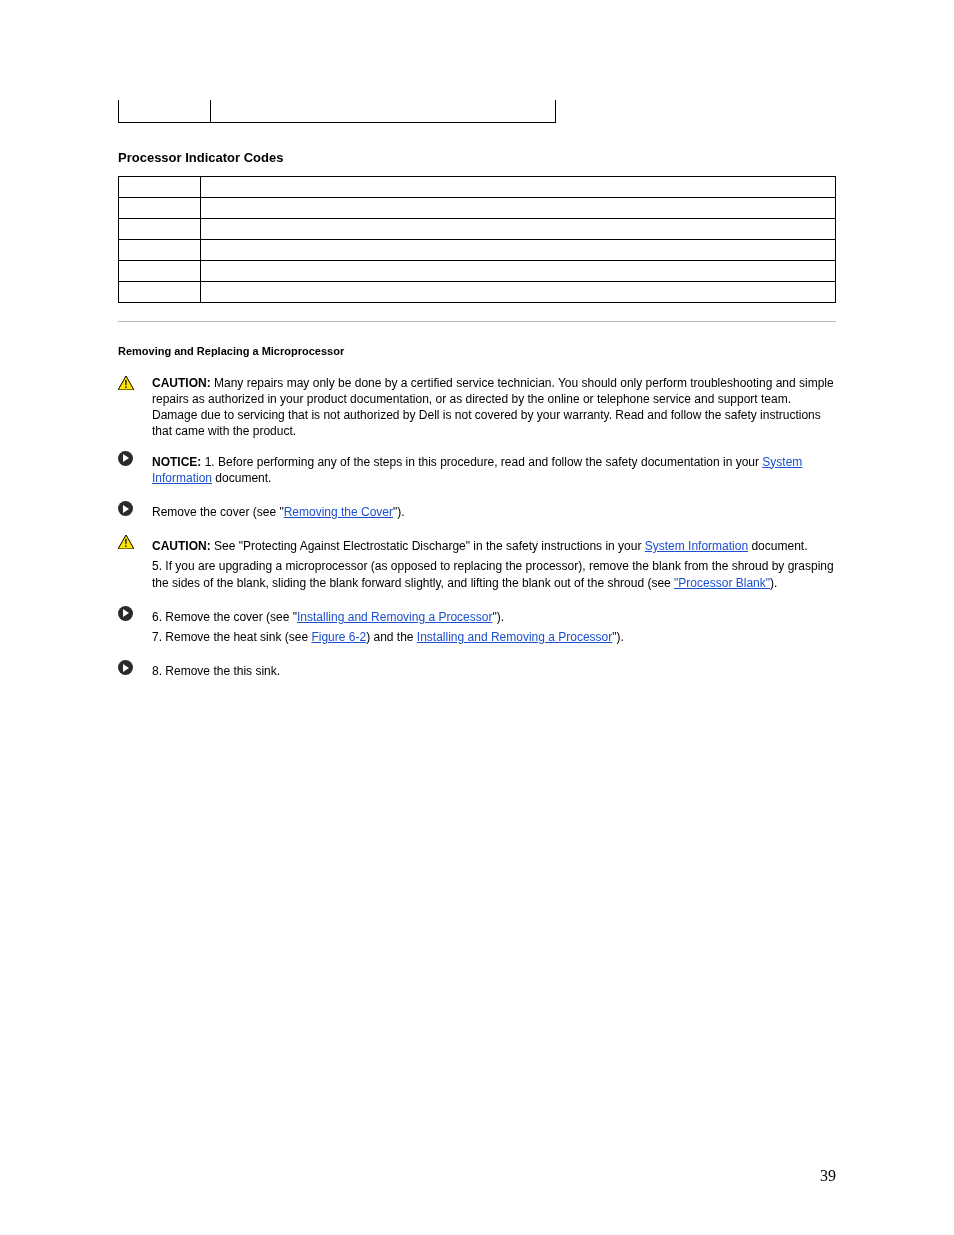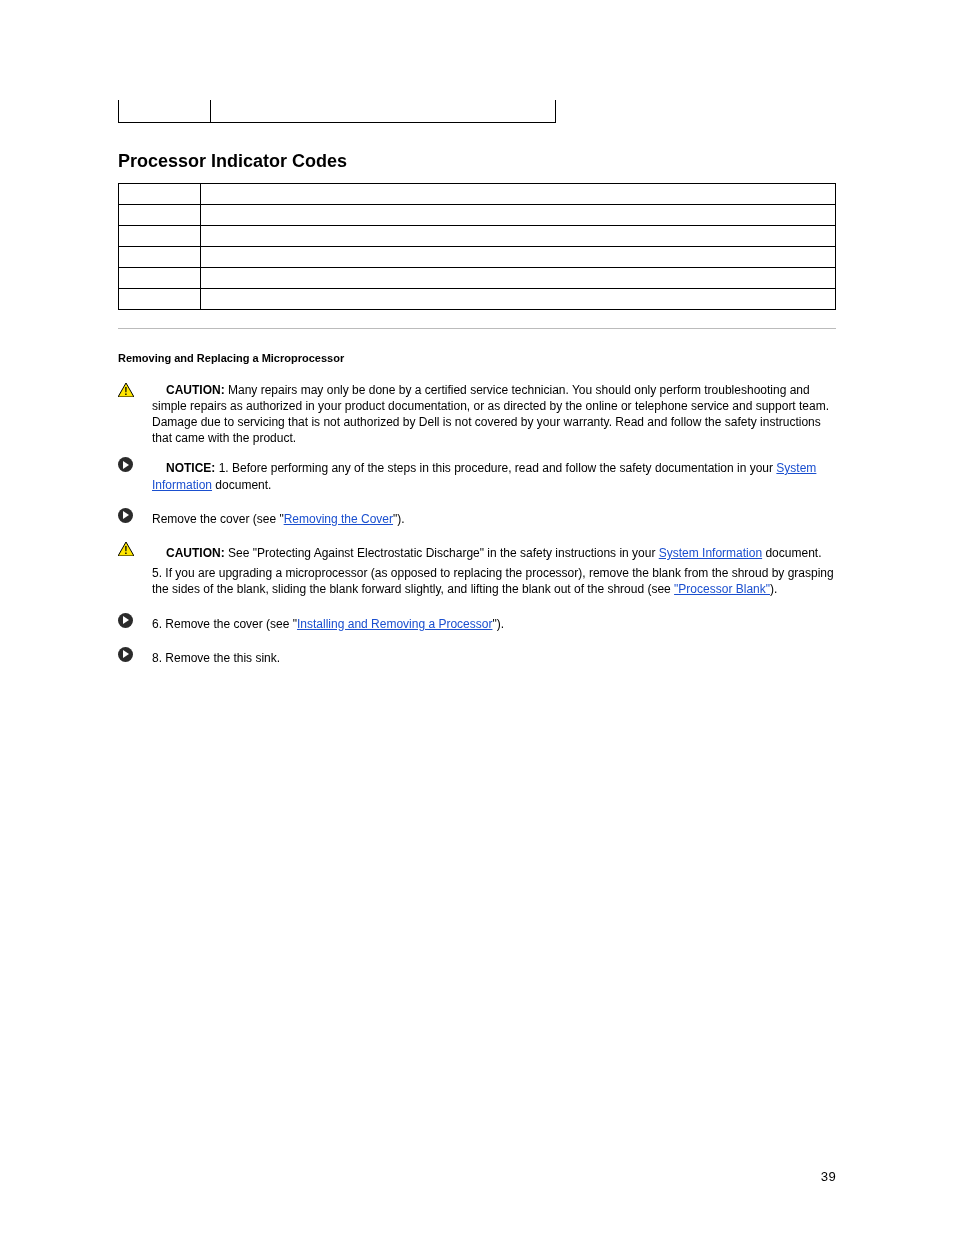--- a/index.html
+++ b/index.html
@@ -29,21 +29,21 @@
   .table1 td {
     border: 1px solid #000;
     border-top: none;
     height: 22px;
     box-sizing: border-box;
   }
   .table1 td:first-child { width: 92px; }
   .table1 td:last-child { width: 346px; border-left: 1px solid #000; }
 
   h2.section {
-    font-size: 18px;
+    font-size: 13px;
     font-weight: bold;
     margin: 26px 0 10px 0;
   }
 
   
   .table2 {
     border-collapse: collapse;
     width: 100%;
     margin-top: 4px;
   }
@@ -78,21 +78,20 @@
     flex: 0 0 34px;
     display: flex;
     justify-content: flex-start;
     padding-top: 1px;
   }
   .notice .text-col {
     flex: 1;
   }
   .notice .lead {
     font-weight: bold;
-    margin-left: 14px;
   }
   .link {
     color: #1a4fcf;
     text-decoration: underline;
     cursor: pointer;
   }
   p { margin: 4px 0; }
 
   
   .caution-icon {
@@ -121,22 +120,22 @@
     height: 0;
     border-top: 4px solid transparent;
     border-bottom: 4px solid transparent;
     border-left: 6px solid #fff;
   }
 
   .page-num {
     position: absolute;
     right: 118px;
     bottom: 48px;
-    font-size: 13px;
-    font-family: Liberation Mono, monospace;
+    font-size: 16px;
+    font-family: Liberation Serif, serif;
   }
   .page-label {
     position: absolute;
     left: 118px;
     bottom: 48px;
     font-size: 11px;
   }
 </style>
 </head>
 <body>
@@ -250,20 +249,24 @@
 
   <div class="notice">
     <div class="icon-col">
       <span class="bullet-icon"></span>
     </div>
     <div class="text-col">
       <p>
         <span>6.</span>
         <span>Remove the cover (see "</span><span class="link">Installing and Removing a Processor</span><span>").</span>
       </p>
+      <p>
+        <span>7.</span>
+        <span>Remove the heat sink (see </span><span class="link">Figure 6-2</span><span>) and the </span><span class="link">Installing and Removing a Processor</span><span>").</span>
+      </p>
     </div>
   </div>
 
   <div class="notice">
     <div class="icon-col">
       <span class="bullet-icon"></span>
     </div>
     <div class="text-col">
       <p>
         <span>8.</span>

